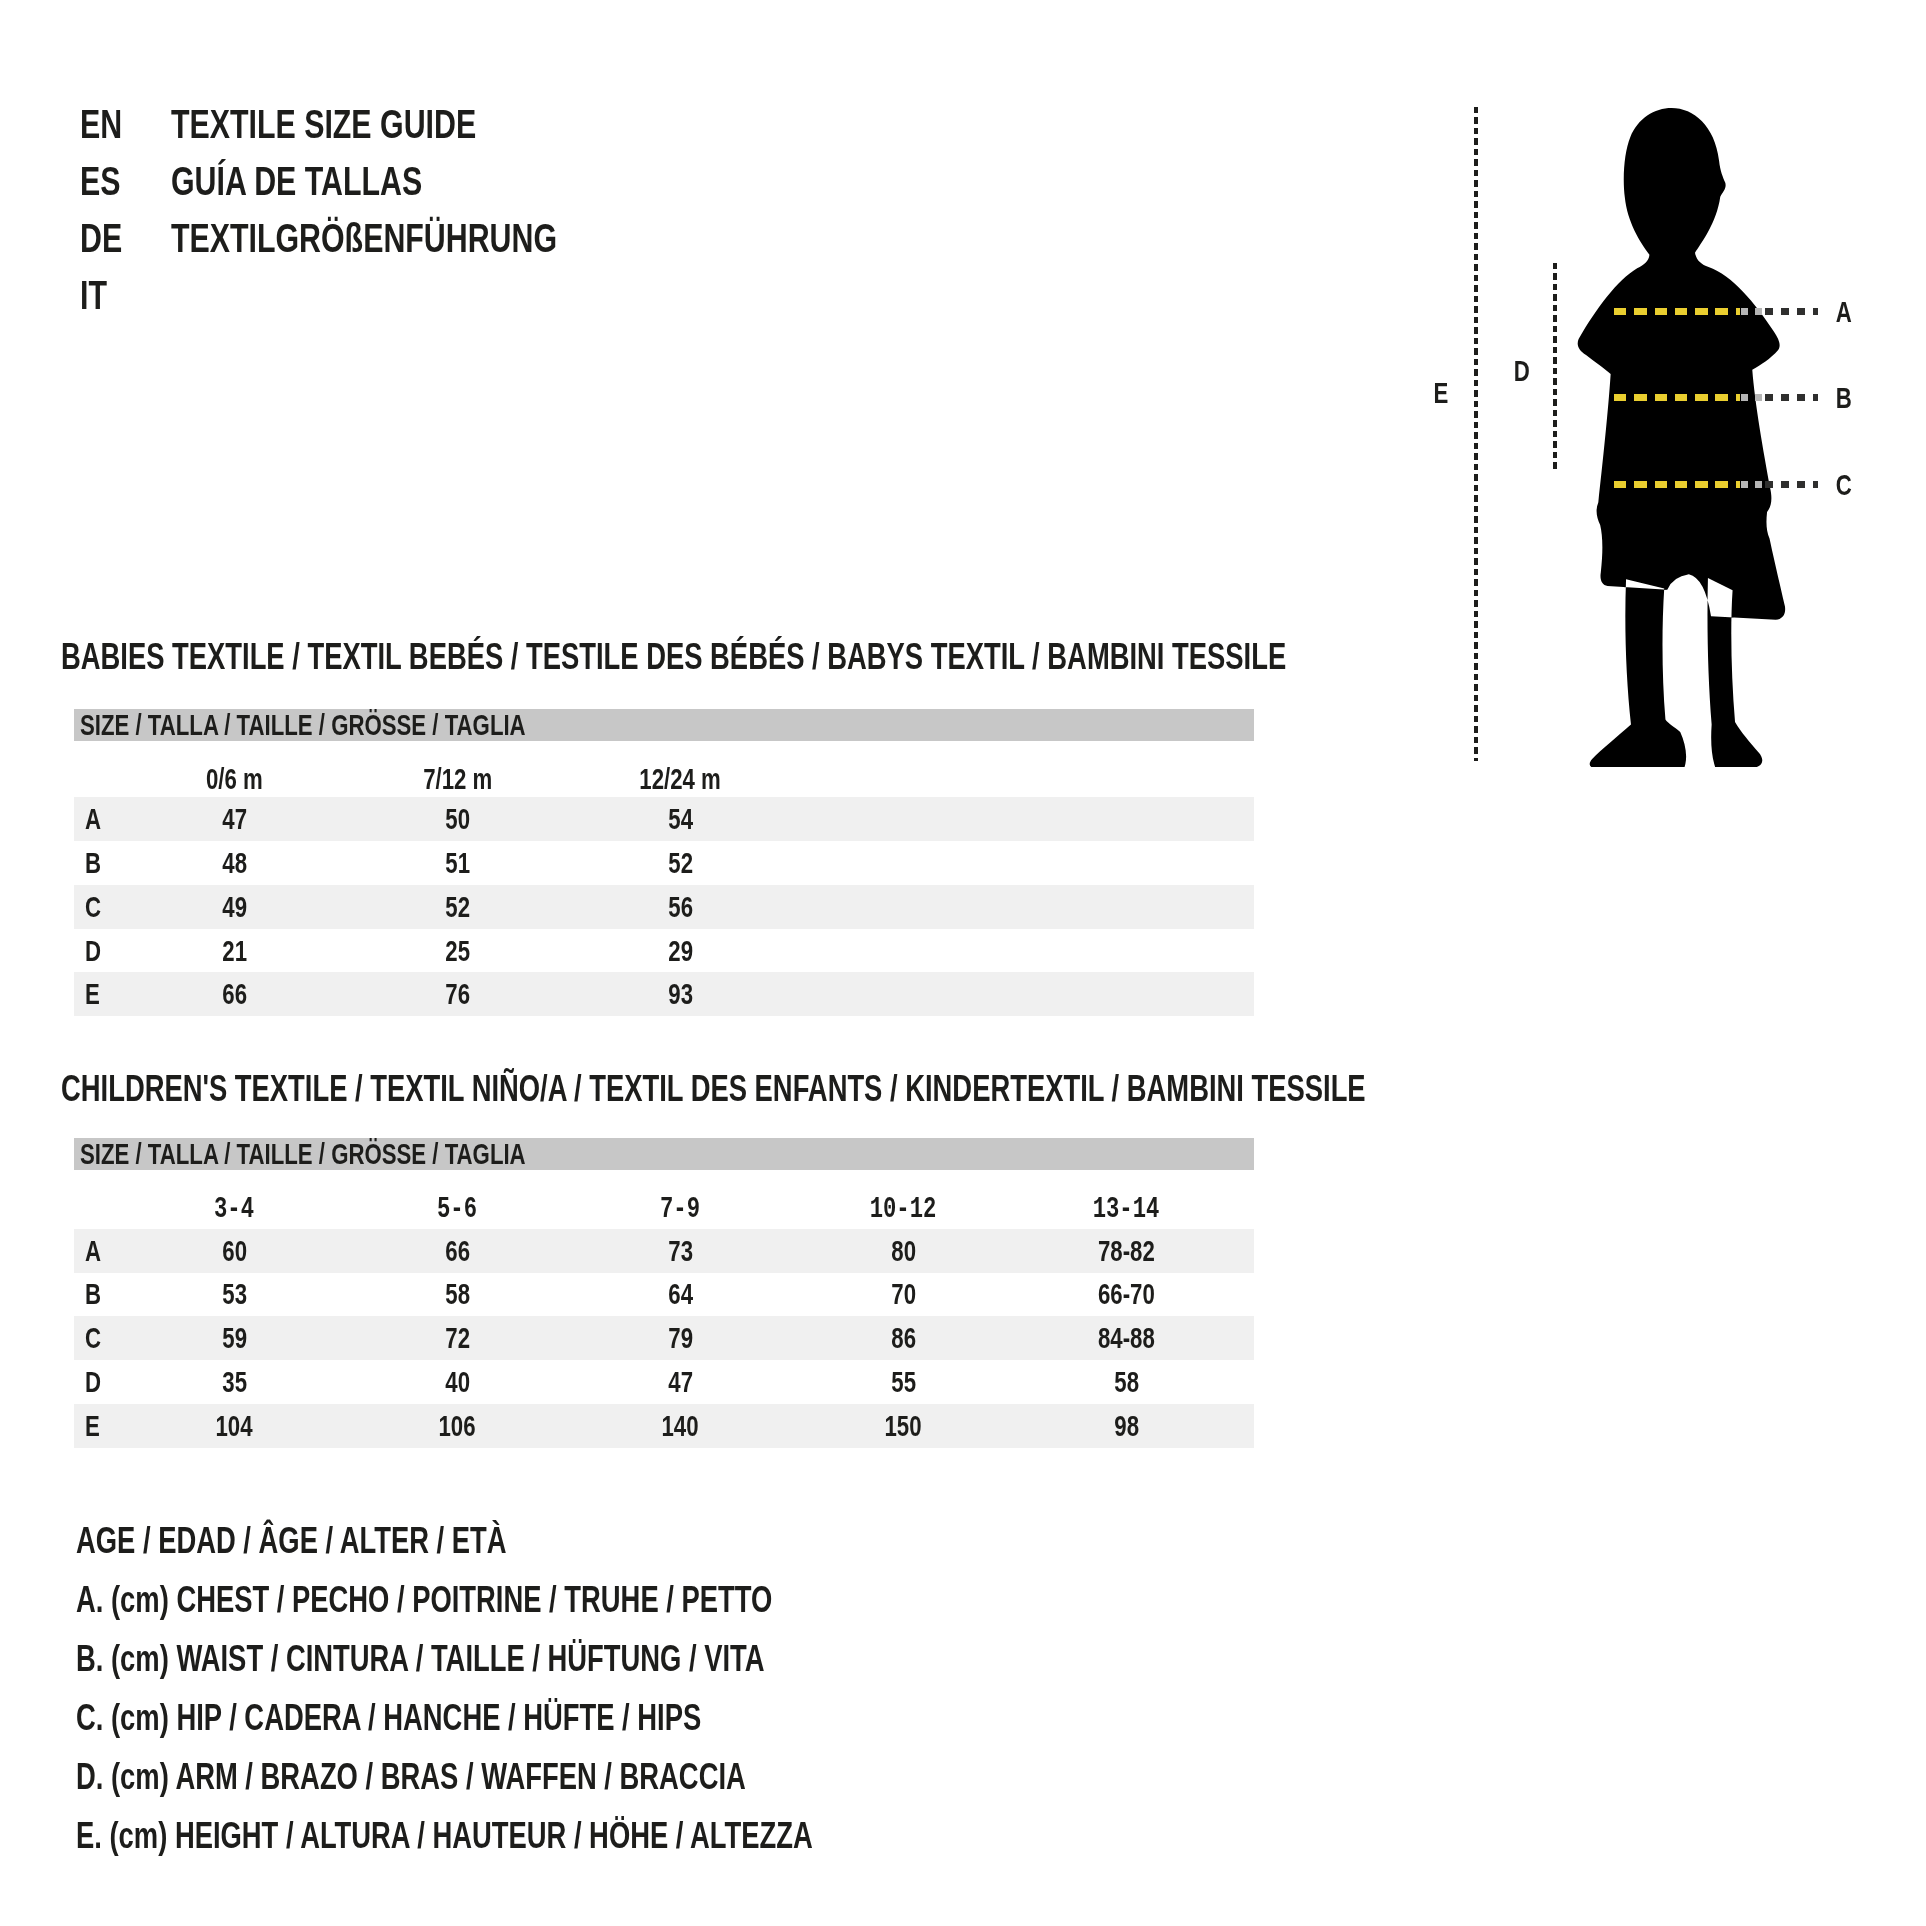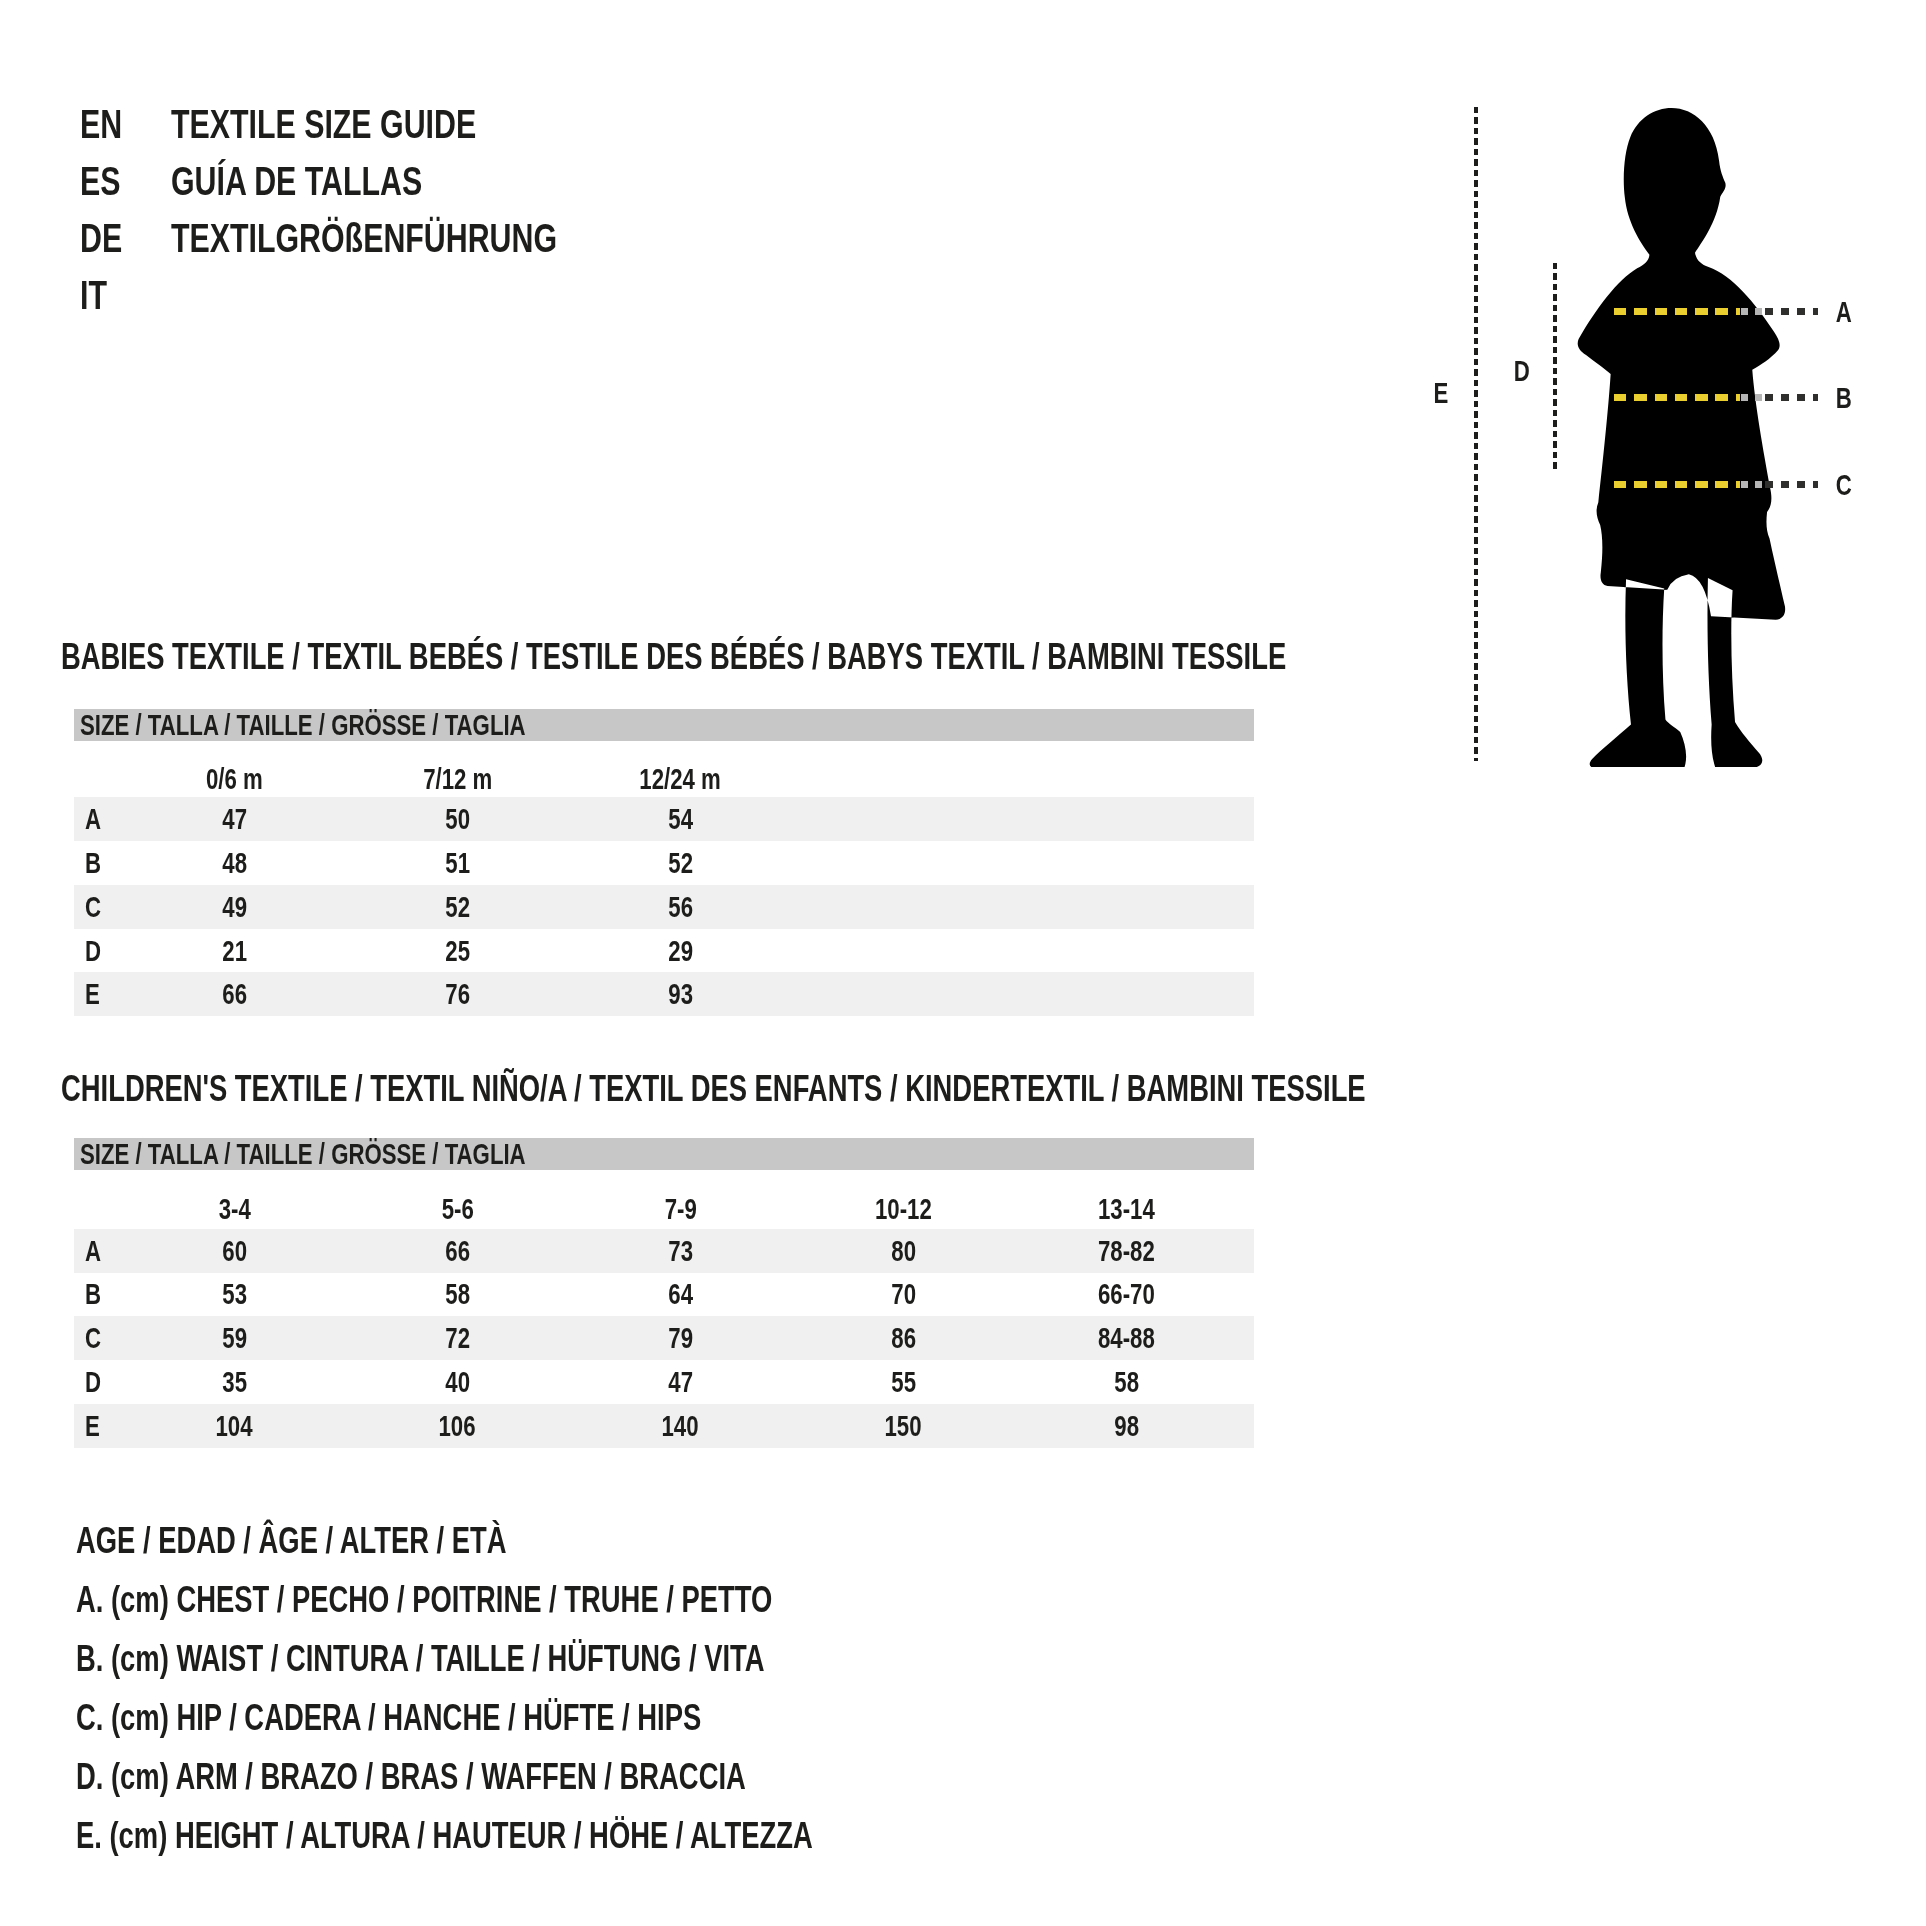--- a/index.html
+++ b/index.html
@@ -174,21 +174,21 @@
   </div>
 
   <div>
     <div class="shead" style="top:1068px;">
         <span class="cond">CHILDREN'S TEXTILE / TEXTIL NIÑO/A / TEXTIL DES ENFANTS / KINDERTEXTIL / BAMBINI TESSILE</span>
       </div>
     <div class="szbar" style="top:1138px;">
         <span class="cond">SIZE / TALLA / TAILLE / GRÖSSE / TAGLIA</span>
       </div>
 
-    <div class="trow" style="top:1187px;">
+    <div class="trow" style="top:1187px;font-family:Liberation Mono, monospace;">
       <div class="cl"></div>
       <div class="cv"><span class="condc">3-4</span></div>
       <div class="cv"><span class="condc">5-6</span></div>
       <div class="cv"><span class="condc">7-9</span></div>
       <div class="cv"><span class="condc">10-12</span></div>
       <div class="cv"><span class="condc">13-14</span></div>
     </div>
 
     <div class="trow stripe" style="top:1229px;">
       <div class="cl"><span class="cond">A</span></div>

